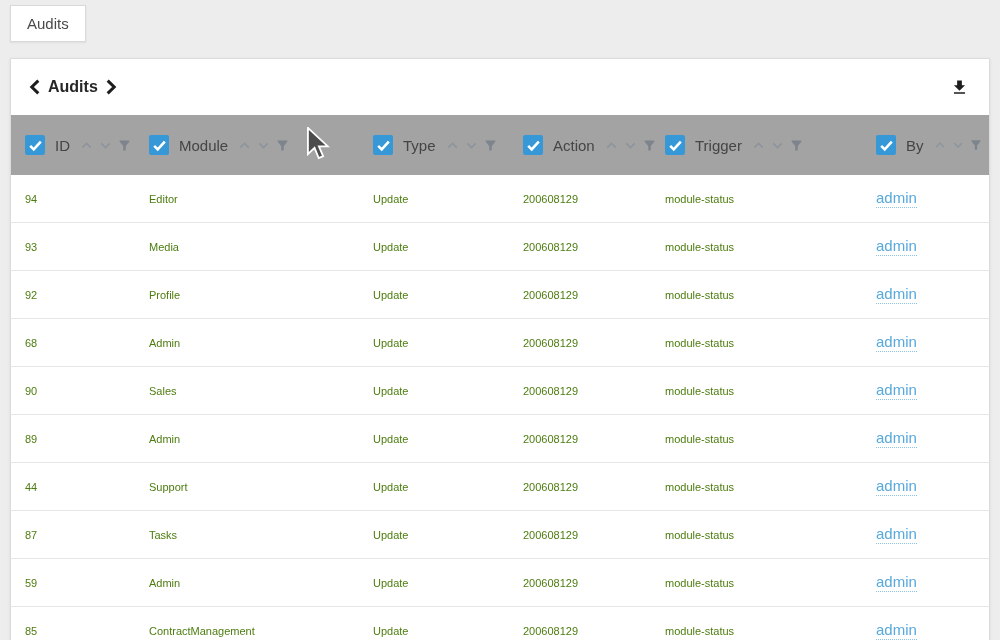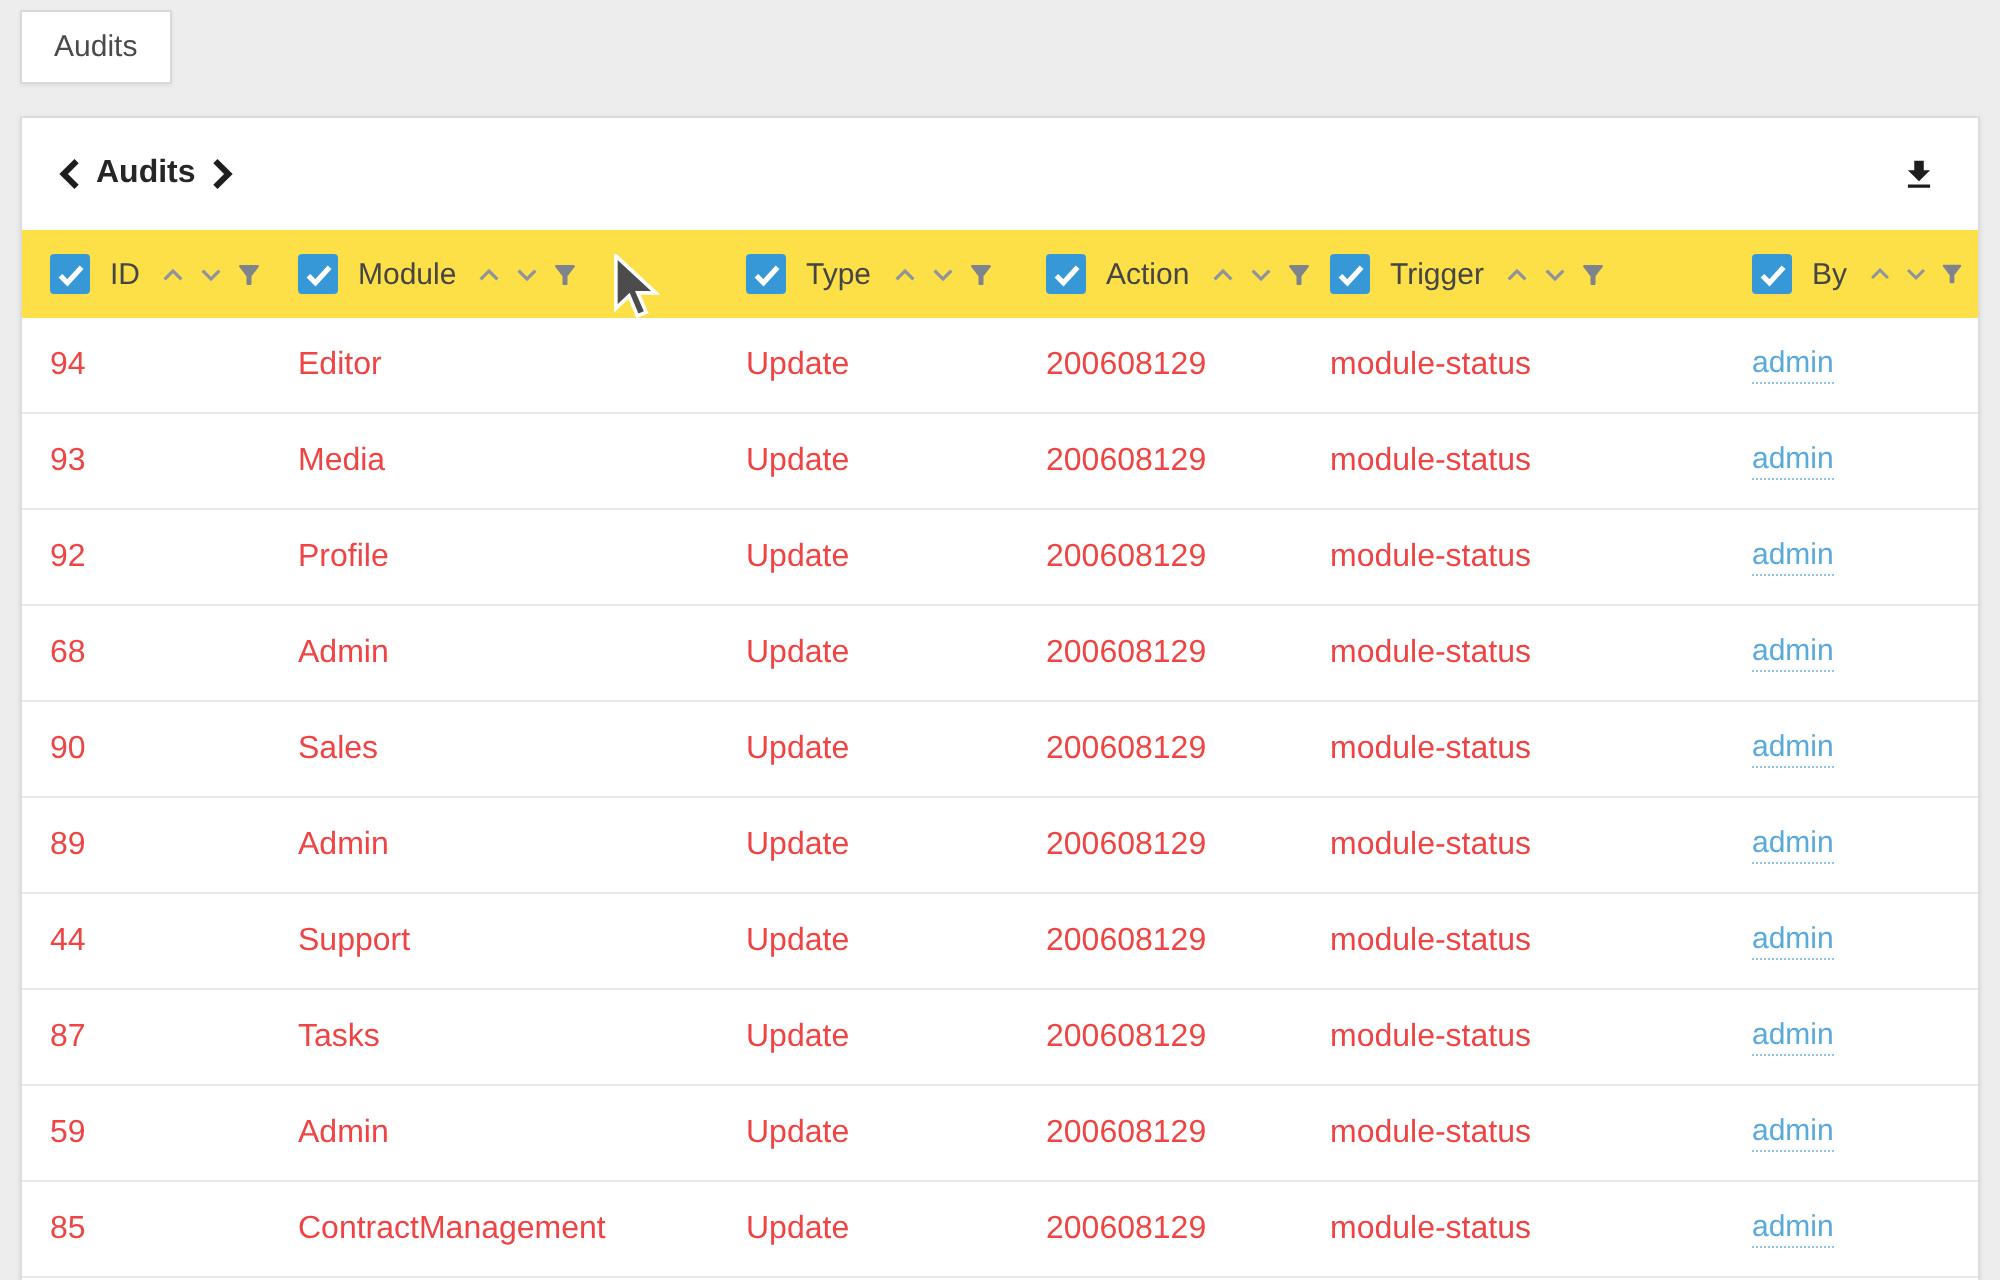--- a/index.html
+++ b/index.html
@@ -27,32 +27,32 @@
   .title-group{display:flex;align-items:center;gap:8px;}
   .chev{display:inline-flex;align-items:center;cursor:pointer;}
   .title{font-size:16px;font-weight:bold;color:#262626;}
   .download-btn{display:inline-flex;align-items:center;cursor:pointer;padding:2px;}
   .grid{
     display:grid;
     grid-template-columns:124px 224px 150px 142px 211px 1fr;
     align-items:center;
     padding-left:14px;
   }
-  .thead{background:#fde047;height:44px;}
+  .thead{background:#a3a3a3;height:60px;}
   .th{display:flex;align-items:center;min-width:0;}
   .checkbox{
     width:20px;height:20px;border-radius:2px;background:#3798d8;
     display:inline-flex;align-items:center;justify-content:center;
     margin-right:10px;flex:none;cursor:pointer;
   }
   .th-label{font-size:15px;color:#454545;margin-right:7px;white-space:nowrap;}
   .icon-btn{display:inline-flex;align-items:center;cursor:pointer;flex:none;}
   .filter-btn{margin-left:2px;}
   .row{height:48px;border-bottom:1px solid #e7e7e7;box-sizing:border-box;}
-  .cell{font-size:16px;color:#ef4444;white-space:nowrap;}
+  .cell{font-size:11px;color:#4d7c0f;white-space:nowrap;}
   .admin-link{
     font-size:15px;color:#58a9de;text-decoration:none;
     border-bottom:1px dotted #8ec4e8;padding-bottom:1px;
     justify-self:start;cursor:pointer;
   }
   .cursor{position:absolute;left:306px;top:127px;pointer-events:none;z-index:10;}
 </style>
 </head>
 <body>
 

